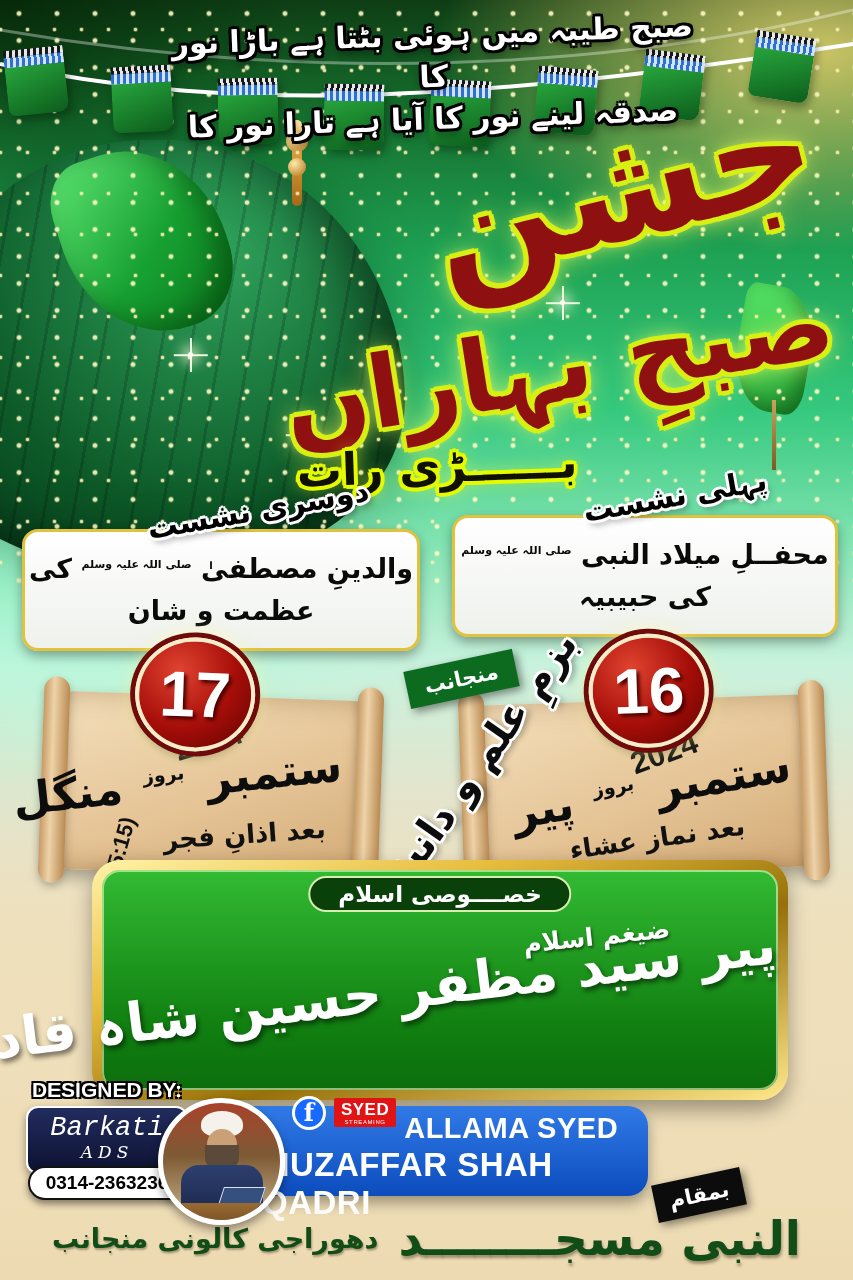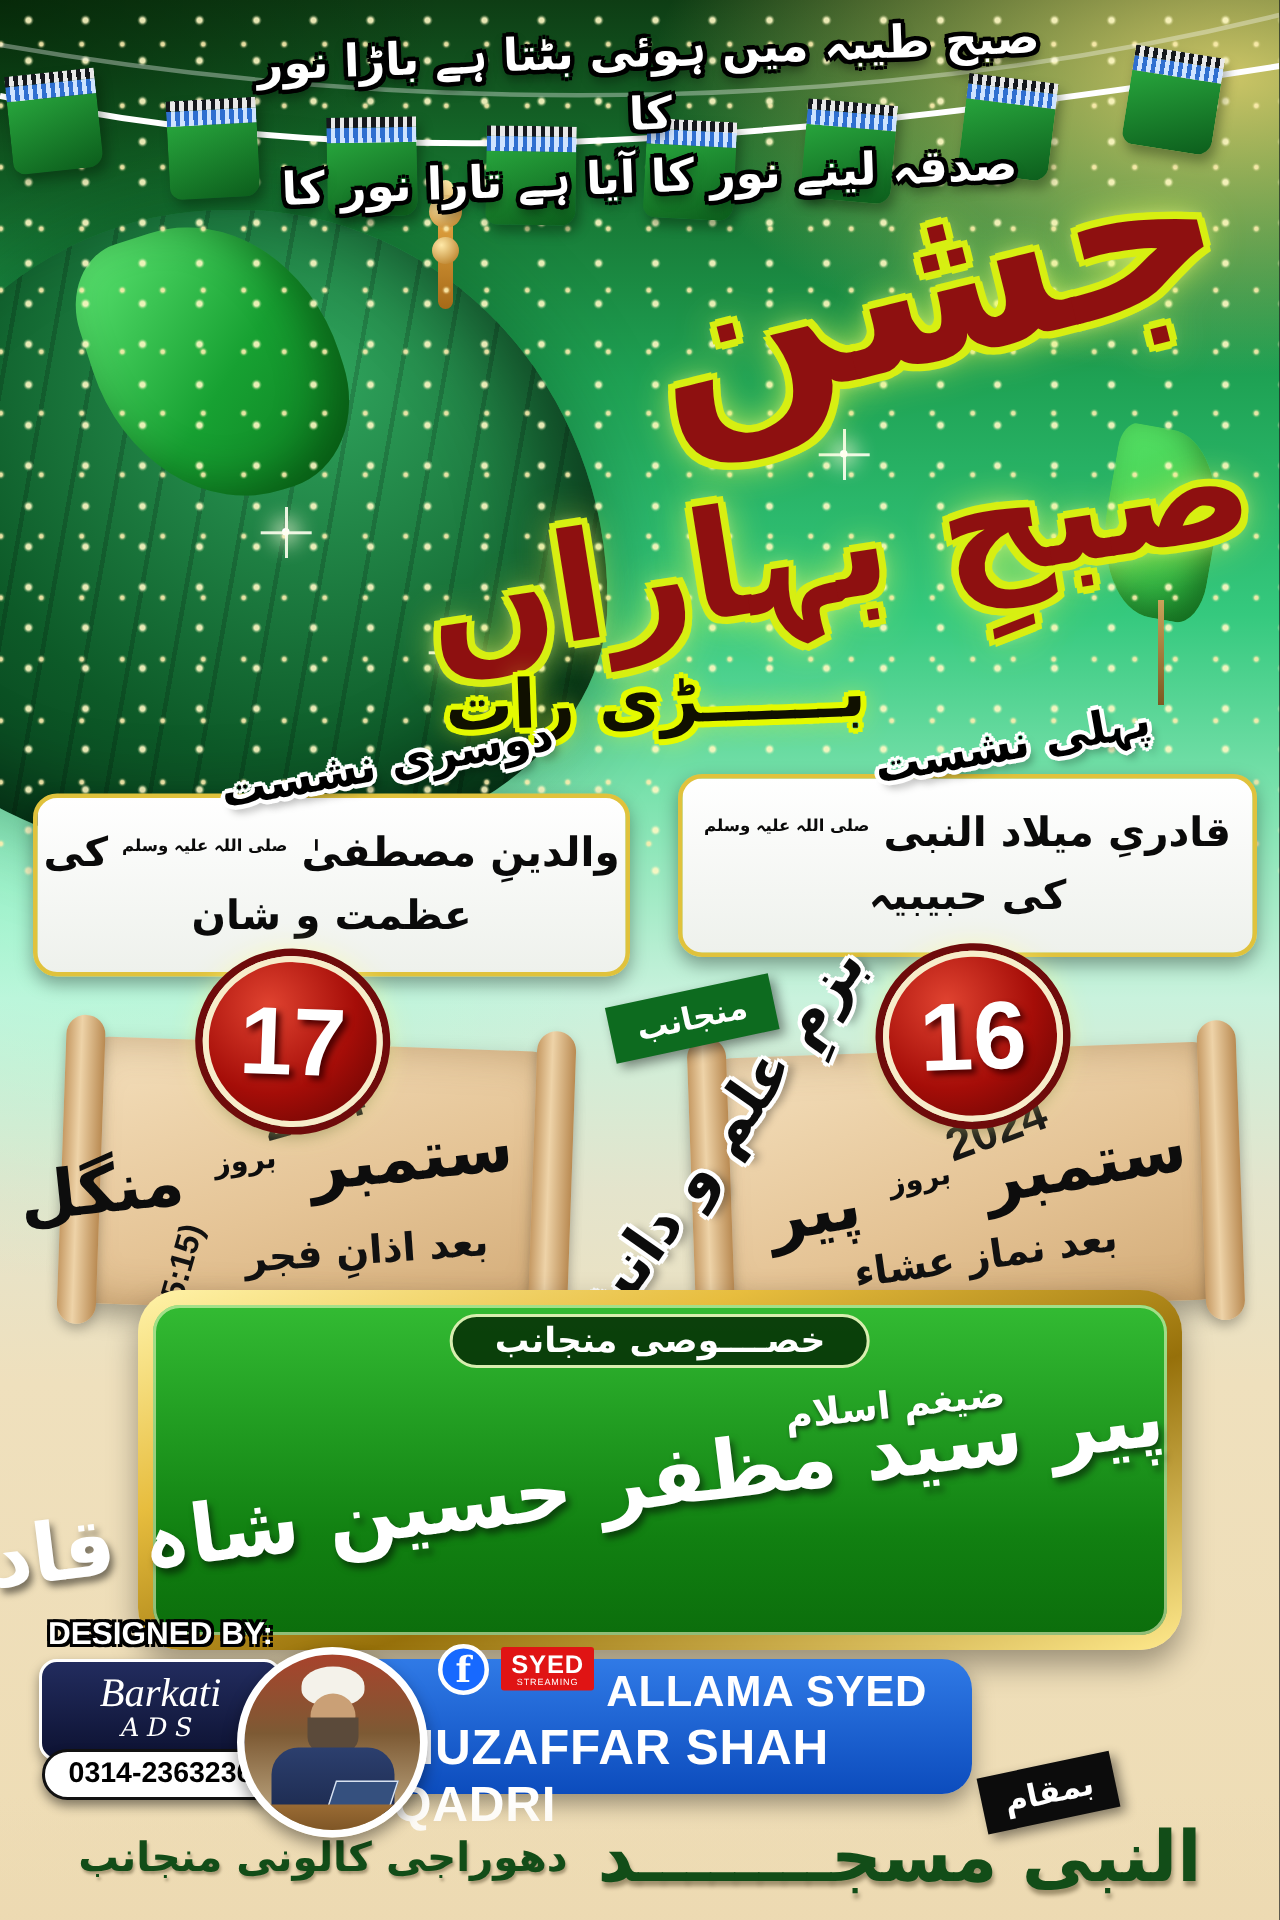--- a/index.html
+++ b/index.html
@@ -131,21 +131,21 @@
     transform:rotate(-6deg);text-shadow:1px 2px 3px rgba(0,0,0,.55);}
   .banner .name{position:absolute;top:84px;left:0;width:100%;text-align:center;color:#fff;
     font-size:54px;font-weight:bold;transform:rotate(-7deg);white-space:nowrap;
     text-shadow:2px 4px 5px rgba(0,0,0,.5);}
   
   .designer{position:absolute;left:26px;top:1078px;width:162px;z-index:6;text-align:center;font-family:"Liberation Sans",sans-serif;}
   .designer .head{color:#fff;font-weight:bold;font-size:21px;
     text-shadow:-2px -2px 0 #000,2px -2px 0 #000,-2px 2px 0 #000,2px 2px 0 #000;}
   .designer .card{margin-top:4px;background:linear-gradient(180deg,#222c5e,#0d1232);border:2px solid #fff;
     border-radius:12px;padding:6px 4px 10px;color:#fff;box-shadow:0 4px 8px rgba(0,0,0,.4);}
-  .designer .brand{font-family:Liberation Serif, serif;font-style:italic;font-size:27px;line-height:1.05;}
+  .designer .brand{font-family:Liberation Mono, monospace;font-style:italic;font-size:27px;line-height:1.05;}
   .designer .brand2{font-family:"DejaVu Serif",serif;font-style:italic;font-size:17px;letter-spacing:5px;}
   .designer .phone{margin:-8px auto 0;position:relative;width:150px;background:#fff;border:2px solid #111;
     border-radius:999px;font-weight:bold;font-size:19px;color:#000;padding:4px 2px;box-shadow:0 4px 7px rgba(0,0,0,.45);}
   
   .livebar{position:absolute;left:196px;top:1106px;width:452px;height:90px;z-index:5;
     background:linear-gradient(180deg,#307ae6,#0c4cbd);border-radius:20px;
     box-shadow:0 7px 14px rgba(0,0,0,.35);color:#fff;font-family:"Liberation Sans",sans-serif;
     display:flex;flex-direction:column;align-items:center;justify-content:center;gap:1px;
     padding-left:66px;box-sizing:border-box;}
   .lrow{display:flex;align-items:center;gap:8px;}
@@ -213,21 +213,21 @@
 
   <div class="title rtl">
     <div class="t1 glow-maroon">جشن</div>
     <div class="t2 glow-maroon">صبحِ بہاراں</div>
   </div>
   <div class="subtitle rtl glow-yellow">بــــــڑی رات</div>
 
   <div class="session session-1 rtl">
     <div class="label outline-white">پہلی نشست</div>
     <div class="topic-box">
-      <span>قادریِ میلاد النبی</span>
+      <span>محفــلِ میلاد النبی</span>
       <sup>صلی اللہ علیہ وسلم</sup>
       <span>کی حبیبیہ</span>
     </div>
   </div>
 
   <div class="session session-2 rtl">
     <div class="label outline-white">دوسری نشست</div>
     <div class="topic-box">
       <span>والدینِ مصطفیٰ</span>
       <sup>صلی اللہ علیہ وسلم</sup>
@@ -260,21 +260,21 @@
     <div class="timeline rtl">
       <span>بعد اذانِ فجر</span>
       <span class="td">(5:15)</span>
     </div>
   </div>
 
   <div class="org-badge rtl">منجانب</div>
   <div class="org-name rtl outline-white">بزمِ علم و دانش</div>
 
   <div class="banner">
-    <div class="pill rtl">خصــــوصی منجانب</div>
+    <div class="pill rtl">خصــــوصی اسلام</div>
     <div class="honorific rtl">ضیغم اسلام</div>
     <div class="name rtl">پیر سید مظفر حسین شاہ قادری</div>
   </div>
 
   <div class="designer">
     <div class="head">DESIGNED BY:</div>
     <div class="card">
       <div class="brand">Barkati</div>
       <div class="brand2">ADS</div>
     </div>

